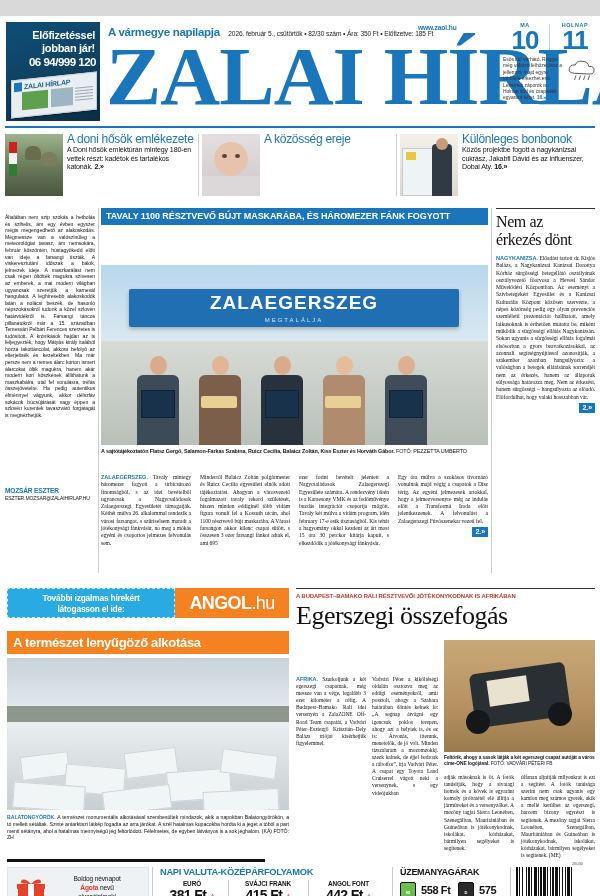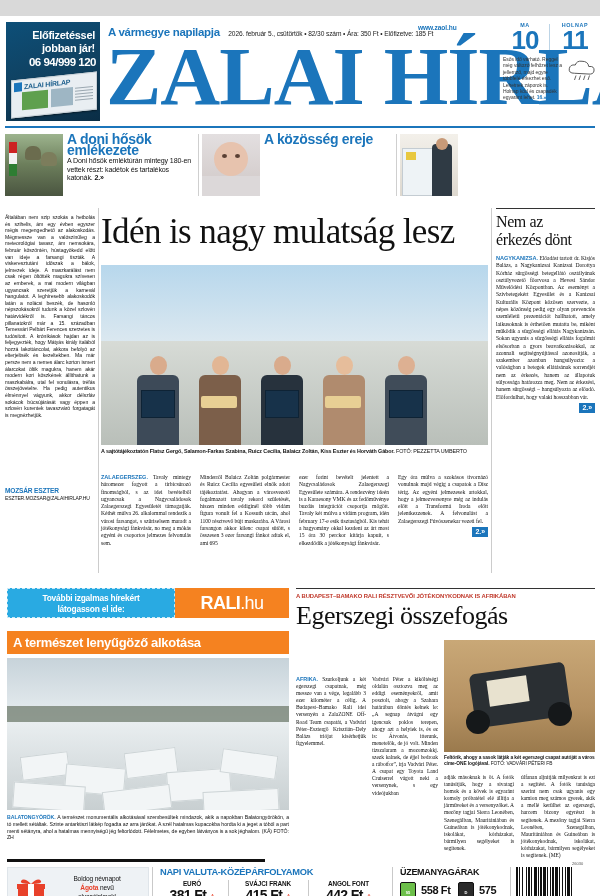--- a/index.html
+++ b/index.html
@@ -62,21 +62,21 @@
   #weather .txt b{color:#1b75bb;}
   #weather .ico{position:absolute;left:64px;top:36px;width:30px;height:26px;}
 
   #mast-rule{position:absolute;left:5px;top:110px;width:590px;height:2px;background:#1b75bb;}
 
   
   #teasers{position:absolute;left:5px;top:118px;width:590px;height:62px;}
   .teaser{position:absolute;top:0;height:62px;}
   .teaser .thumb{position:absolute;left:0;top:0;width:58px;height:62px;overflow:hidden;}
   .teaser .body{position:absolute;left:62px;top:0;right:0;}
-  .teaser h3{margin:0;font-size:14px;font-weight:bold;color:#1b75bb;letter-spacing:-0.3px;line-height:11px;}
+  .teaser h3{margin:0;font-size:12px;font-weight:normal;color:#1b75bb;letter-spacing:-0.3px;line-height:11px;}
   .teaser p{margin:1px 0 0 0;font-size:7.1px;line-height:8.6px;color:#111;letter-spacing:-0.15px;}
   .teaser p .pg{font-weight:bold;}
   #t1{left:0;width:190px;}
   #t2{left:197px;width:190px;}
   #t3{left:395px;width:195px;}
   .tdiv{position:absolute;top:0;width:1px;height:62px;background:#cfcfcf;}
 
   
   .th-soldiers{width:100%;height:100%;background:linear-gradient(180deg,#9db48e 0%,#6d7f5c 48%,#4a5540 100%);position:relative;}
   .th-soldiers .f{position:absolute;left:4px;top:8px;width:8px;height:34px;background:linear-gradient(180deg,#cc2222 33%,#f2f2f2 33%,#f2f2f2 66%,#2e7d32 66%);}
@@ -341,38 +341,46 @@
 
     <div class="teaser" id="t3">
       <div class="thumb">
         <div class="th-shop">
             <i class="case"></i>
             <i class="y"></i>
             <i class="man"></i>
             <i class="head"></i>
           </div>
       </div>
+      <div class="body">
+        <h3>Különleges bonbonok</h3>
+        <p><span>Közös projektbe fogott a nagykanizsai cukrász, Jakabfi Dávid és az influenszer, Dobai Aty.</span> <span class="pg">16.»</span></p>
+      </div>
     </div>
   </div>
 
   <div class="abs" style="left:5px;top:192px;width:90px;height:365px;">
     <div style="margin-top:6px;font-size:5.1px;line-height:6.6px;color:#111;text-align:justify;letter-spacing:-0.05px;height:268px;overflow:hidden;">Általában nem szip szokás a hetbolás és szihelis, ám egy évben egyszer mégis megengedhető az alakoskodás. Mégmessze van a valószínűleg a meteorológiai tavasz, ám nemsokára, február köszöntén, hústagyökedd előtt van ideje a farsangi tiszták. A viskeresztutáni időszak a bálok, jelmezek ideje. A maszkarálást nem csak régen öltötték magukra szívesen az emberek, a mai modern világban ugyancsak szeretjük a karnevál hangulatot. A leghíresebb alakoskodók latán a nolácsi beszék, de hasonló népszokásokról tudunk a közel szlovén határvidékről is. Farsangi táncos pillanatokról már a 15. században Temesvári Pelbárt Ferences szerzetes is tudósított. A krónikások hajdan az is feljegyezték, hogy Mátyás király italából hozzá lakottáncolat, akkora befolyó az elterjeltsék és kezeltekben. Ma már persze nem a nemes álarc korton ismert álarcokat öltik magukra, hanem akár modern kori köszkének állíthatunk a maszkabálra, utal fel vonulásra, tréfás összejövetelre. Ha pedig autentikus élménnyel vágyunk, akkor délszláv sokácok búcsújárását vagy éppen a szlovén kurentek tavaszváró forgatagát is megnézhetjük.</div>
     <div style="margin-top:5px;font-size:6.6px;font-weight:bold;color:#1b75bb;letter-spacing:-0.2px;">MOZSÁR ESZTER</div>
     <div style="font-size:5px;color:#111;letter-spacing:-0.1px;margin-top:1px;">ESZTER.MOZSAR@ZALAIHIRLAP.HU</div>
   </div>
 
   <div class="vline" style="left:98px;top:192px;height:365px;"></div>
   <div class="vline" style="left:491px;top:192px;height:365px;"></div>
 
   <div id="feature">
-    <h1>Idén is nagy mulatság lesz</h1>
+    <div class="eyebrow">TAVALY 1100 RÉSZTVEVŐ BÚJT MASKARÁBA, ÉS HÁROMEZER FÁNK FOGYOTT</div>
 
     <div id="feat-photo">
       <div class="sky"></div>
       <div class="ground"></div>
+      <div class="banner">
+        <div class="bt">ZALAEGERSZEG</div>
+        <div class="bs">MEGTALÁLJA</div>
+      </div>
       <div class="person" style="left:34px;">
         <div class="head" style="background:#d9ab8c;"></div>
           <div class="torso" style="background:#3d4a58;"></div>
         <div class="board"></div>
       </div>
       <div class="person" style="left:96px;">
         <div class="head" style="background:#e2b694;"></div>
           <div class="torso" style="background:#7c5f4a;"></div>
         <div class="tray"></div>
       </div>
@@ -427,21 +435,21 @@
       <span>Nem az érkezési, hanem sürgősségi – hangsúlyozta az előadó. Előfordulhat, hogy valaki hosszabban vár.</span>
       <span class="jump">2.»</span>
     </div>
   </div>
 
   <div id="zaol-promo">
     <div class="left">
       <span>További izgalmas hírekért</span><br>
       <span>látogasson el ide:</span>
     </div>
-    <div class="right"><span>RALI</span><span class="dot">.hu</span></div>
+    <div class="right"><span>ANGOL</span><span class="dot">.hu</span></div>
   </div>
 
   <div id="afrika">
     <div class="rule"></div>
     <div class="eyebrow">A BUDAPEST–BAMAKO RALI RÉSZTVEVŐI JÓTÉKONYKODNAK IS AFRIKÁBAN</div>
     <h2>Egerszegi összefogás</h2>
 
     <div id="afrika-photo">
       <i class="car"></i>
         <i class="win"></i>

